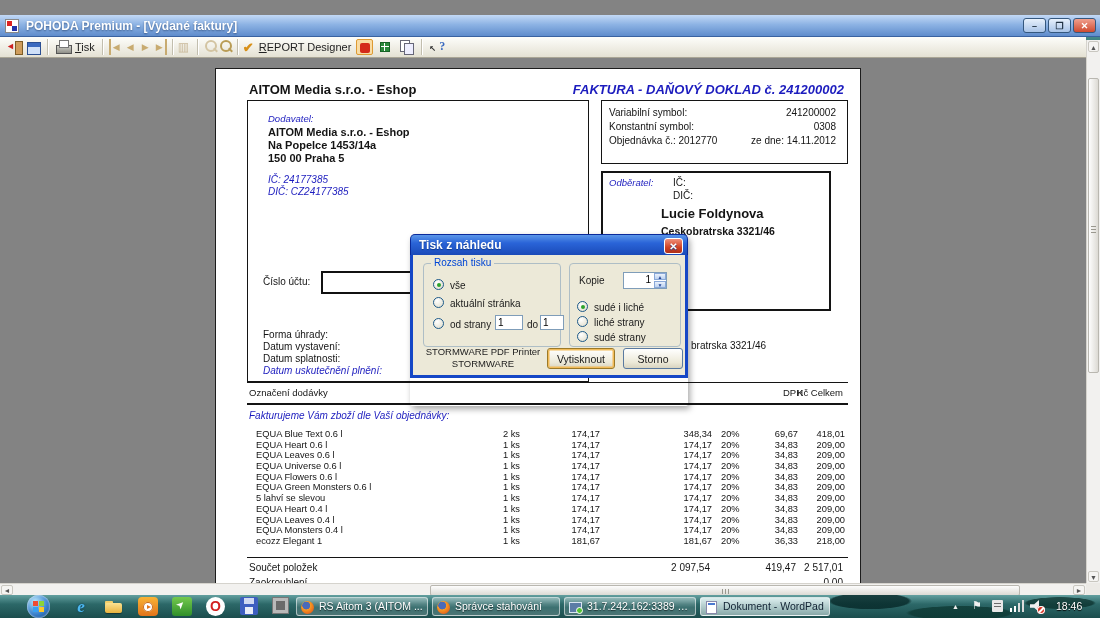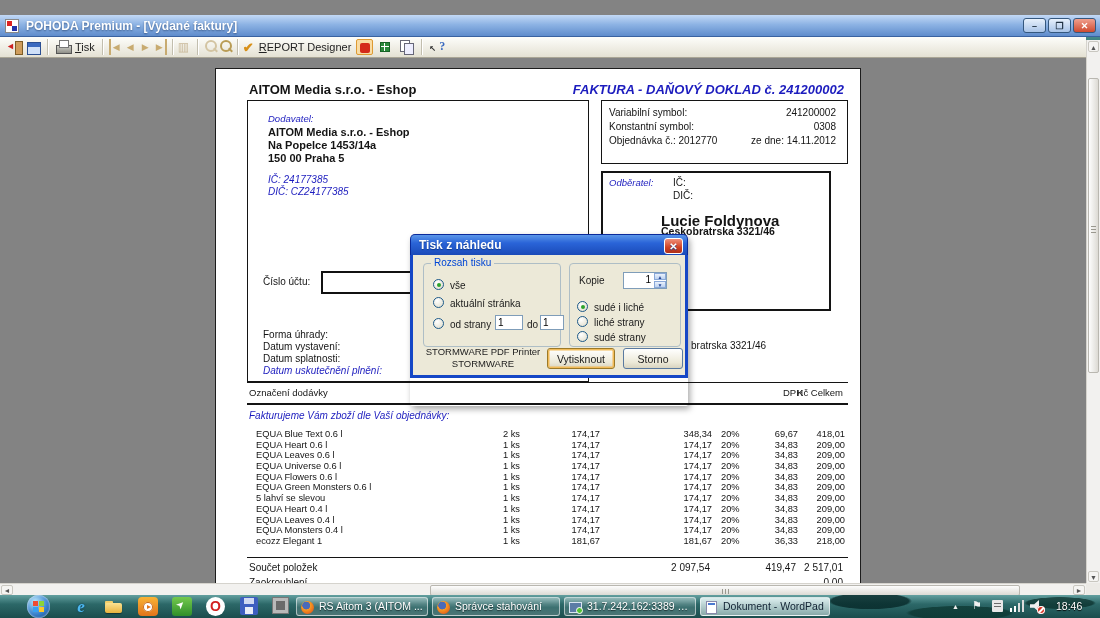--- a/index.html
+++ b/index.html
@@ -268,21 +268,21 @@
       <div class="txt" style="right:24px;top:38px">241200002</div>
       <div class="txt" style="left:393px;top:52px">Konstantní symbol:</div>
       <div class="txt" style="right:24px;top:52px">0308</div>
       <div class="txt" style="left:393px;top:66px">Objednávka č.: 2012770</div>
       <div class="txt" style="right:24px;top:66px">ze dne: 14.11.2012</div>
 
       <div class="inv-box thick" style="left:385px;top:102px;width:230px;height:140px"></div>
       <div class="txt blue" style="left:393px;top:108px;font-size:9.5px">Odběratel:</div>
       <div class="txt" style="left:457px;top:108px">IČ:</div>
       <div class="txt" style="left:457px;top:121px">DIČ:</div>
-      <div class="txt b" style="left:445px;top:143px;font-size:15px">Lucie Foldynova</div>
+      <div class="txt b" style="left:445px;top:137px;font-size:13px">Lucie Foldynova</div>
       <div class="txt b" style="left:445px;top:156px;font-size:10.5px">Ceskobratrska 3321/46</div>
       <div class="txt" style="left:475px;top:271px">bratrska 3321/46</div>
 
       <div class="line" style="left:31px;top:313px;width:601px"></div>
       <div class="txt" style="left:33px;top:318px;font-size:9.5px">Označení dodávky</div>
       <div class="txt" style="right:57px;top:318px;font-size:9.5px">DPH</div>
       <div class="txt" style="right:17px;top:318px;font-size:9.5px">Kč Celkem</div>
       <div class="line" style="left:31px;top:334px;width:601px;height:2px"></div>
       <div class="txt blue" style="left:33px;top:341px">Fakturujeme Vám zboží dle Vaší objednávky:</div>
 

